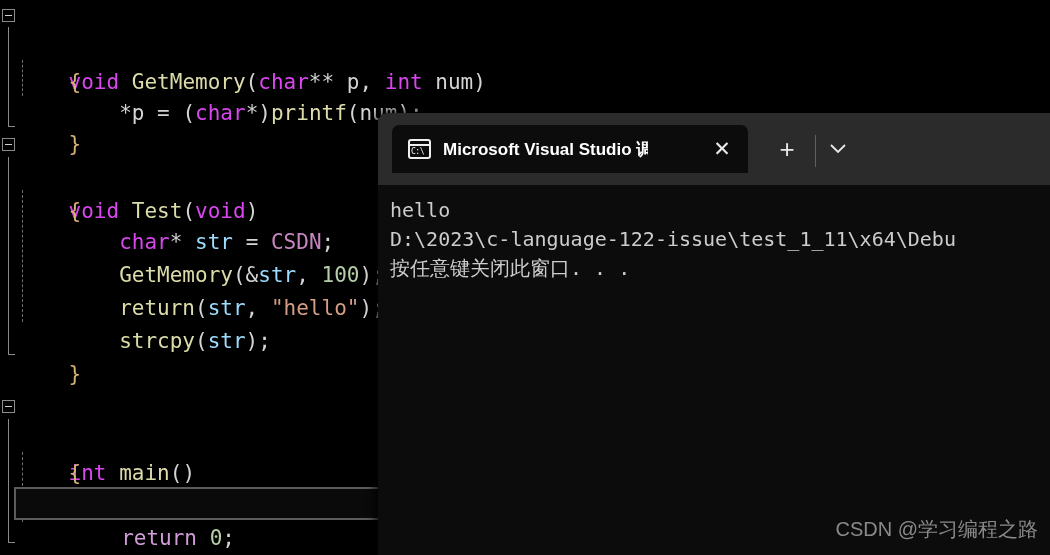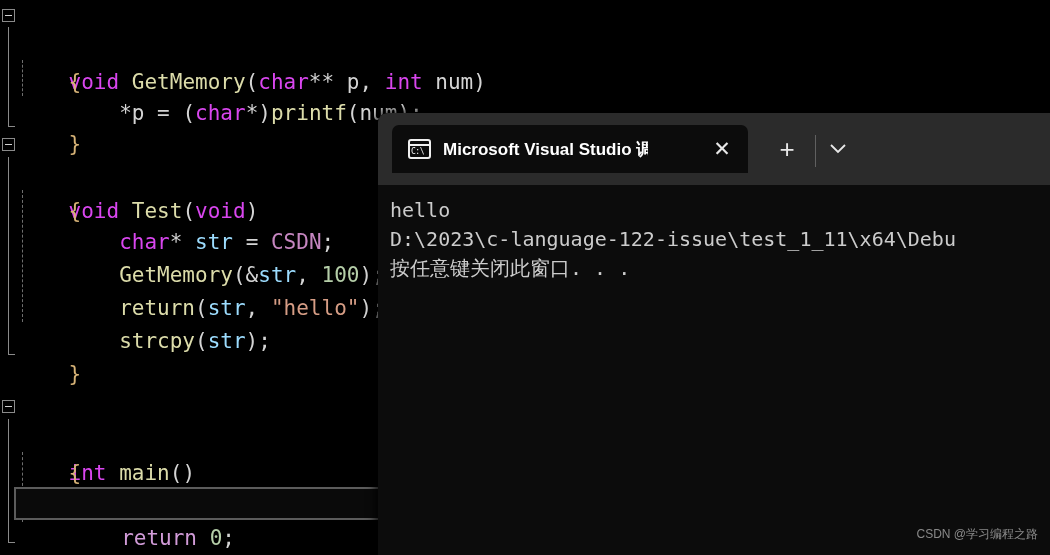--- a/index.html
+++ b/index.html
@@ -219,21 +219,21 @@
     font-family: "DejaVu Sans Mono", "Liberation Mono", monospace;
   }
 
   
   #watermark {
     position: absolute;
     right: 12px;
     bottom: 12px;
     color: #b9b9b9;
     opacity: 0.72;
-    font-size: 12px;
+    font-size: 20px;
     font-family: "Liberation Sans", sans-serif;
     white-space: nowrap;
     pointer-events: none;
   }
 </style>
 </head>
 <body>
 
 <div id="editor">
 

